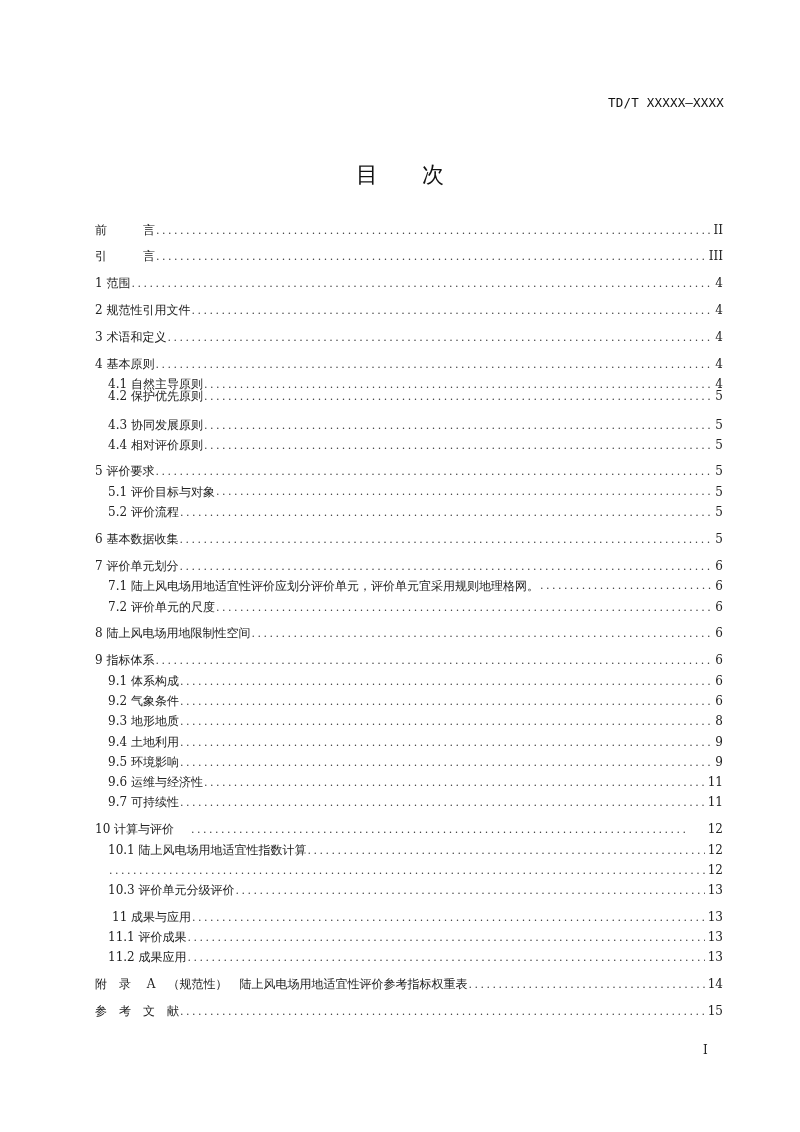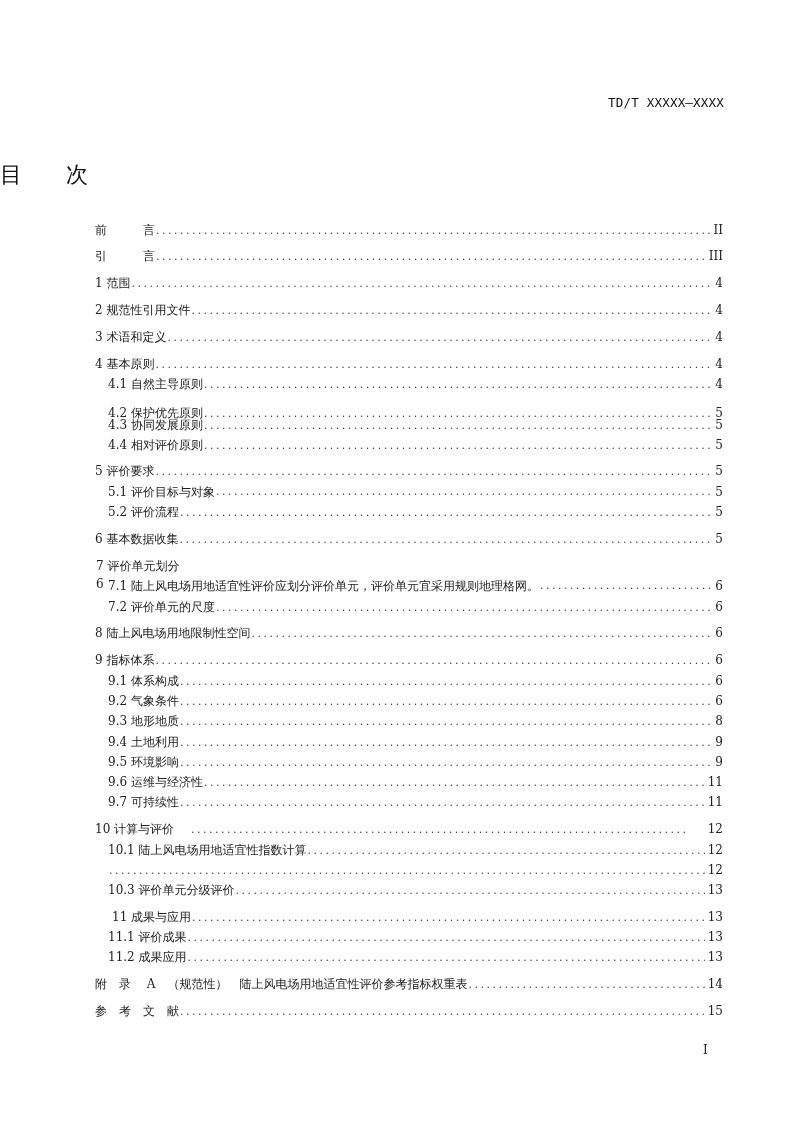--- a/index.html
+++ b/index.html
@@ -1,21 +1,21 @@
 <!DOCTYPE html>
 <html><head>
 <meta charset="utf-8">
 <style>
   html, body { margin: 0; padding: 0; background: #ffffff; }
   body { width: 800px; height: 1132px; position: relative; overflow: hidden;
          font-family: "DejaVu Serif", "Liberation Serif", serif; color: #222; }
   .header-code { position: absolute; top: 95px; right: 76px;
                  font-family: "DejaVu Sans Mono", "Liberation Mono", monospace;
                  font-size: 12.5px; color: #111; letter-spacing: 0.2px; }
-  .title { position: absolute; top: 160px; left: 0; width: 800px; text-align: left;
+  .title { position: absolute; top: 160px; left: 0; width: 800px; text-align: center;
            font-family: "DejaVu Sans", "Liberation Sans", sans-serif;
            font-size: 22px; color: #111; }
   .title span { display: inline-block; }
   .title .gap { width: 44px; }
   .toc { position: absolute; left: 95px; width: 628px; top: 221px; }
   .row { position: absolute; left: 0; right: 0; height: 18px; display: flex; align-items: baseline;
          font-size: 12px; line-height: 18px; white-space: nowrap; }
   .row.sub { left: 13px; }
   .lbl { flex: 0 0 auto; }
   .dots { flex: 1 1 auto; overflow: hidden; margin: 0 3px 0 1px; color: #444;
@@ -63,21 +63,21 @@
     <div class="row" style="top: 134px;">
       <span class="lbl">4 基本原则</span>
       <span class="dots"></span>
       <span class="pg">4</span>
     </div>
     <div class="row sub" style="top: 154px;">
       <span class="lbl">4.1 自然主导原则</span>
       <span class="dots"></span>
       <span class="pg">4</span>
     </div>
-    <div class="row sub" style="top: 183px;">
+    <div class="row sub" style="top: 166px;">
       <span class="lbl">4.2 保护优先原则</span>
       <span class="dots"></span>
       <span class="pg">5</span>
     </div>
     <div class="row sub" style="top: 195px;">
       <span class="lbl">4.3 协同发展原则</span>
       <span class="dots"></span>
       <span class="pg">5</span>
     </div>
     <div class="row sub" style="top: 215px;">
@@ -98,21 +98,21 @@
     <div class="row sub" style="top: 282px;">
       <span class="lbl">5.2 评价流程</span>
       <span class="dots"></span>
       <span class="pg">5</span>
     </div>
     <div class="row" style="top: 309px;">
       <span class="lbl">6 基本数据收集</span>
       <span class="dots"></span>
       <span class="pg">5</span>
     </div>
-    <div class="row" style="top: 336px; flex-direction: column;">
+    <div class="row" style="top: 336px;">
       <span class="lbl">7 评价单元划分</span>
       <span class="dots"></span>
       <span class="pg">6</span>
     </div>
     <div class="row sub" style="top: 356px; align-items: center;">
       <span class="lbl">7.1 陆上风电场用地适宜性评价应划分评价单元，评价单元宜采用规则地理格网。</span>
       <span class="dots"></span>
       <span class="pg">6</span>
     </div>
     <div class="row sub" style="top: 377px;">

